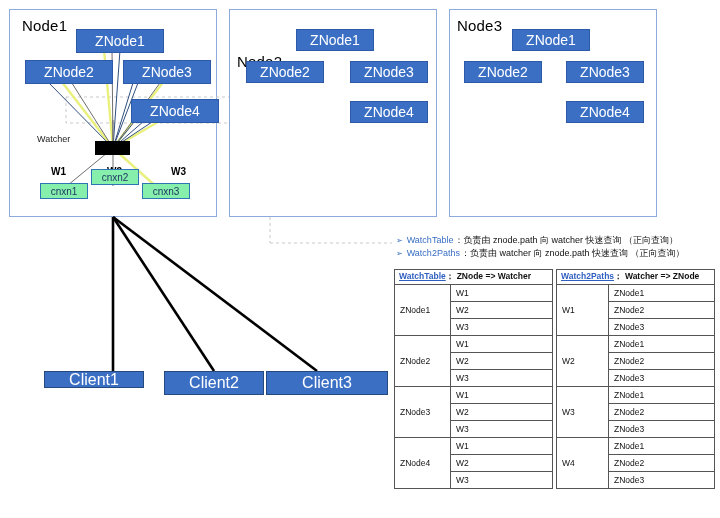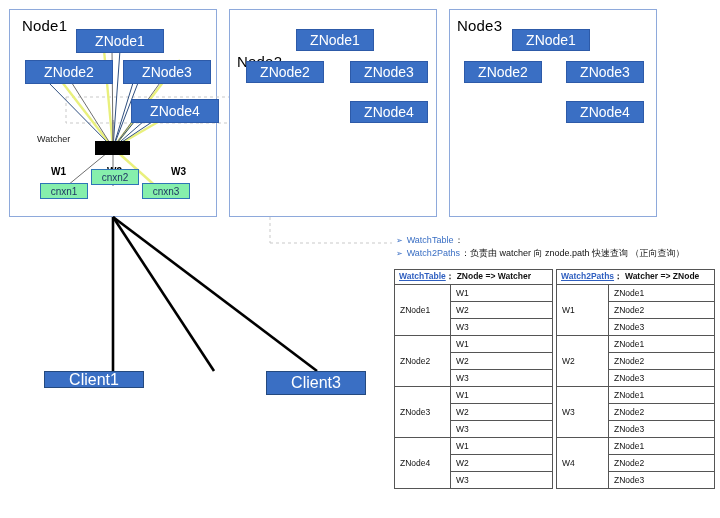--- a/index.html
+++ b/index.html
@@ -198,27 +198,29 @@
   <div class="znode" style="left:350px;top:101px;width:78px;height:22px;">ZNode4</div>
 
   <div class="node-panel" style="left:449px;top:9px;width:208px;height:208px;"></div>
   <div class="node-title" style="left:457px;top:17px;">Node3</div>
   <div class="znode" style="left:512px;top:29px;width:78px;height:22px;">ZNode1</div>
   <div class="znode" style="left:464px;top:61px;width:78px;height:22px;">ZNode2</div>
   <div class="znode" style="left:566px;top:61px;width:78px;height:22px;">ZNode3</div>
   <div class="znode" style="left:566px;top:101px;width:78px;height:22px;">ZNode4</div>
 
   <div class="client" style="left:44px;top:371px;width:100px;height:17px;">Client1</div>
-  <div class="client" style="left:266px;top:371px;width:100px;height:24px;text-align:right;">Client3</div>
+  <div class="client" style="left:164px;top:371px;width:100px;height:24px;">Client2</div>
+  <div class="client" style="left:266px;top:371px;width:122px;height:24px;text-align:right;">Client3</div>
 
   <div class="legend">
     <div class="legend-row">
       <span class="legend-arrow">➢</span>
       <span class="legend-key">WatchTable</span>
       <span>：</span>
+      <span class="legend-text">负责由 znode.path 向 watcher 快速查询 （正向查询）</span>
     </div>
     <div class="legend-row">
       <span class="legend-arrow">➢</span>
       <span class="legend-key">Watch2Paths</span>
       <span>：</span>
       <span class="legend-text">负责由 watcher 向 znode.path 快速查询 （正向查询）</span>
     </div>
   </div>
 
   <div class="tbl-wrap" style="left:394px;top:269px;width:158px;">

